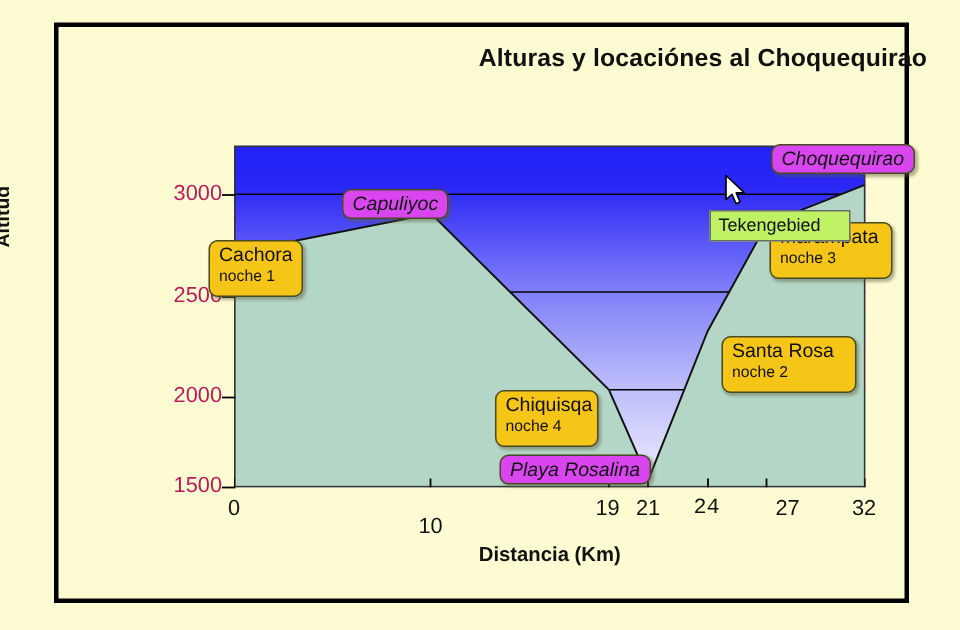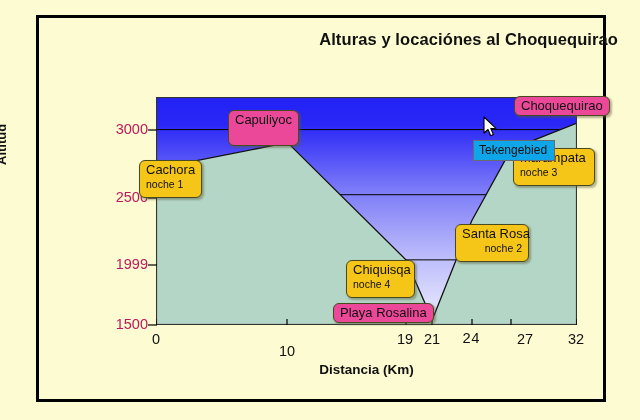--- a/index.html
+++ b/index.html
@@ -91,27 +91,27 @@
     font-size:13px;
     color:#111;
   }
   .callout .c-sub{
     display:block;
     font-size:10.5px;
     color:#111;
     margin-top:0px;
   }
   .c-gold{background:#f5c518;}
-  .c-pale{background:#ec4899;}
+  .c-pale{background:#d946ef;font-style:italic;}
 
   .tooltip{
     position:absolute;
-    background:#0ea5e9;
+    background:#bef264;
     border:1px solid #6b6b6b;
-    padding:2px 7px 3px 5px;
+    padding:2px 19px 3px 5px;
     font-size:12px;
     color:#111;
     white-space:nowrap;
     box-sizing:border-box;
   }
 
   .cursor{
     position:absolute;
     width:16px;height:22px;
     pointer-events:none;
@@ -123,21 +123,21 @@
 <div id="root">
 
   <div class="frame"></div>
 
   <div class="chart-title">Alturas y locaciónes al Choquequirao</div>
 
   <div class="axis-y-label">Altitud</div>
 
   <div class="ytick" style="left:88px;top:121px;">3000</div>
   <div class="ytick" style="left:88px;top:189px;">2500</div>
-  <div class="ytick" style="left:88px;top:256px;">1999</div>
+  <div class="ytick" style="left:88px;top:256px;">2000</div>
   <div class="ytick" style="left:88px;top:316px;">1500</div>
 
   <div class="xtick" style="left:136px;top:331px;">0</div>
   <div class="xtick" style="left:267px;top:331px;margin-top:12px;">10</div>
   <div class="xtick" style="left:385px;top:331px;">19</div>
   <div class="xtick" style="left:412px;top:331px;">21</div>
   <div class="xtick" style="left:451px;top:331px;font-family:Liberation Mono, monospace;">24</div>
   <div class="xtick" style="left:505px;top:331px;">27</div>
   <div class="xtick" style="left:556px;top:331px;">32</div>
 
@@ -188,34 +188,34 @@
       <line x1="0" x2="9" y1="173" y2="173"></line>
       <line x1="0" x2="9" y1="233" y2="233"></line>
     </g>
   </svg>
 
   <div class="callout c-gold" style="left:139px;top:160px;width:63px;height:38px;">
     <span class="c-name">Cachora</span>
     <span class="c-sub">noche 1</span>
   </div>
 
-  <div class="callout c-pale" style="left:228px;top:110px;height:36px;">
+  <div class="callout c-pale" style="left:228px;top:126px;height:20px;">
     <span class="c-name">Capuliyoc</span>
   </div>
 
-  <div class="callout c-gold" style="left:330px;top:260px;width:69px;height:38px;margin-left:16px;">
+  <div class="callout c-gold" style="left:330px;top:260px;width:69px;height:38px;">
     <span class="c-name">Chiquisqa</span>
     <span class="c-sub">noche 4</span>
   </div>
 
   <div class="callout c-pale" style="left:333px;top:303px;height:20px;">
     <span class="c-name">Playa Rosalina</span>
   </div>
 
-  <div class="callout c-gold" style="left:455px;top:224px;width:74px;height:38px;text-align:right;">
+  <div class="callout c-gold" style="left:481px;top:224px;width:90px;height:38px;">
     <span class="c-name">Santa Rosa</span>
     <span class="c-sub">noche 2</span>
   </div>
 
   <div class="callout c-gold" style="left:513px;top:148px;width:82px;height:38px;">
     <span class="c-name">Marampata</span>
     <span class="c-sub">noche 3</span>
   </div>
 
   <div class="callout c-pale" style="left:514px;top:96px;height:20px;">

